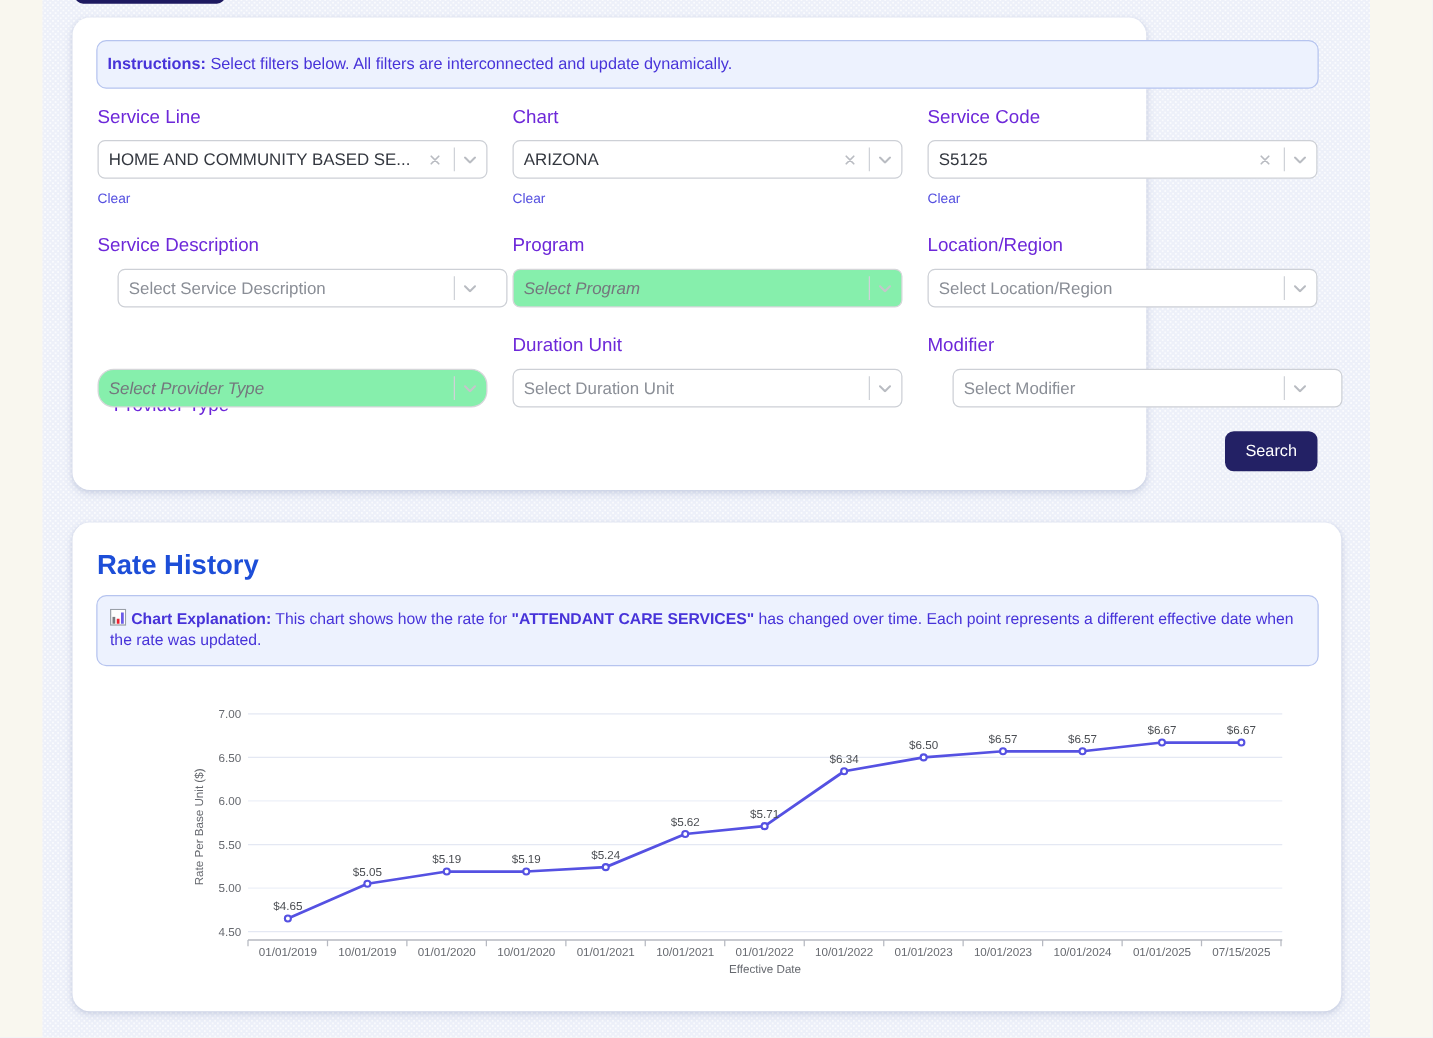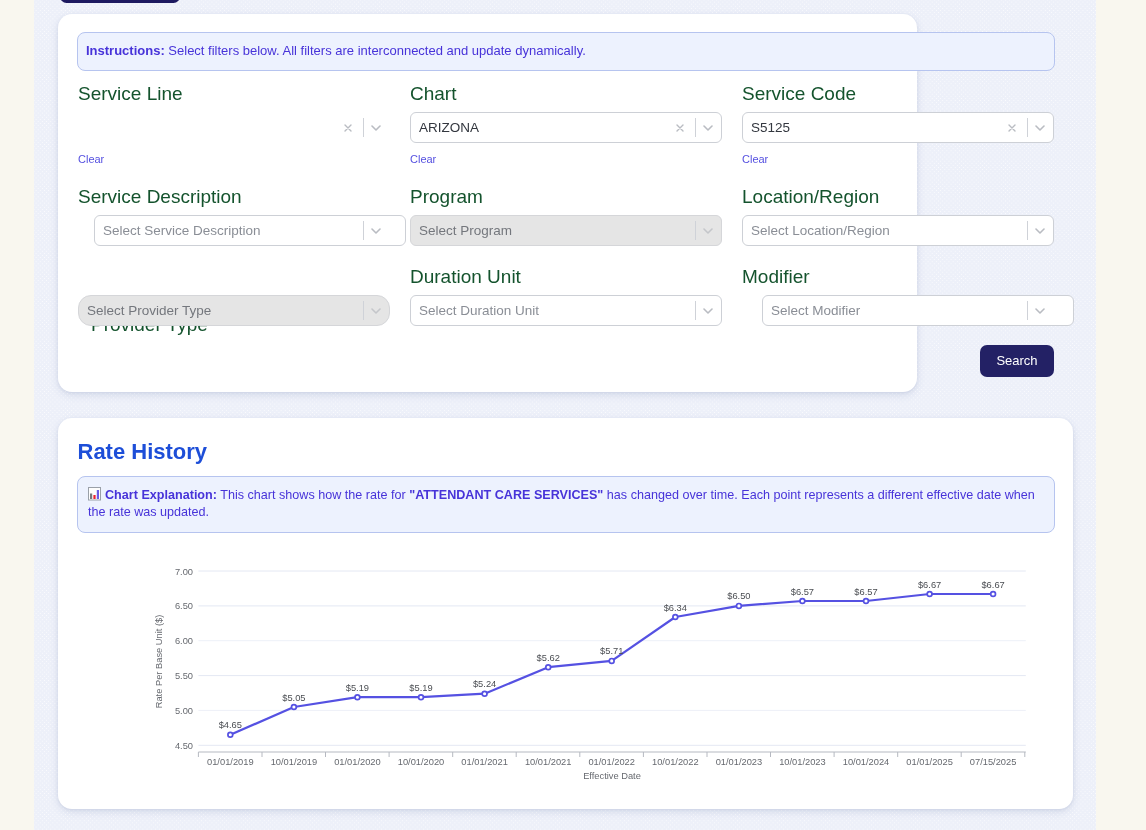--- a/index.html
+++ b/index.html
@@ -12,42 +12,43 @@
 .topbtn { position:absolute; left:60px; top:-25px; width:120px; height:28px;
   background:#1d1960; border-radius:6.5px; }
 .card { position:absolute; left:58px; background:#fff; border-radius:14px;
   box-shadow: 0 3px 8px rgba(70,90,150,0.14), 0 1px 3px rgba(70,90,150,0.10); }
 #card1 { top:14px; width:859px; height:378px; }
 #card2 { top:418px; width:1015px; height:391px; }
 .banner { position:absolute; left:19px; width:978px; background:#edf2fe;
   border:1px solid #b6c4ef; border-radius:8px; color:#4733d9; }
 #banner1 { top:18px; height:39px; font-size:13px; line-height:36px; padding-left:8px; }
 #banner2 { top:58px; height:57px; font-size:12.6px; line-height:16.5px; padding:10px 0 0 10px; white-space:nowrap; }
-.lbl { position:absolute; font-size:19px; color:#14532d; line-height:14px; }
+.lbl { position:absolute; font-size:15px; color:#6d28d9; line-height:14px; }
 .sel { position:absolute; width:312px; height:31px; background:#fff; border:1px solid #cdd0d6;
   border-radius:6px; font-size:13.5px; color:#33373f; line-height:29px; padding-left:8px;
   white-space:nowrap; overflow:hidden; }
 .sel.ph { color:#8a8e96; }
-.sel.dis { background:#e5e5e5; border-color:#d5d6d9; color:#74777d; }
+.sel.dis { background:#86efac; border-color:#d5d6d9; color:#74777d;font-style:italic; }
 .sep { position:absolute; top:5px; width:1px; height:19px; background:#cfd2d8; }
 .clear { position:absolute; font-size:11px; color:#5550e0; line-height:12px; }
 .srch { position:absolute; left:922px; top:331px; width:74px; height:32px; background:#232165;
   border-radius:7px; color:#fff; font-size:13px; text-align:center; line-height:32px; }
 h2 { position:absolute; left:19.5px; top:21px; font-size:22px; color:#1d4ed8; font-family:"Liberation Sans", sans-serif;text-align:right; }
 .chart { position:absolute; left:0; top:0; }
 svg.icon { position:absolute; }
 </style></head>
 <body>
 <div class="panel"></div>
 <div class="topbtn"></div>
 
 <div class="card" id="card1">
   <div class="banner" id="banner1"><b>Instructions:</b> Select filters below. All filters are interconnected and update dynamically.</div>
 
   <div class="lbl" style="left:20px; top:73px;">Service Line</div>
+  <div class="sel" style="left:20px; top:98px;">HOME AND COMMUNITY BASED SE...</div>
   <div class="clear" style="left:20px; top:139px;">Clear</div>
 
   <div class="lbl" style="left:352px; top:73px;">Chart</div>
   <div class="sel" style="left:352px; top:98px;">ARIZONA</div>
   <div class="clear" style="left:352px; top:139px;">Clear</div>
 
   <div class="lbl" style="left:684px; top:73px;">Service Code</div>
   <div class="sel" style="left:684px; top:98px;">S5125</div>
   <div class="clear" style="left:684px; top:139px;">Clear</div>
 

